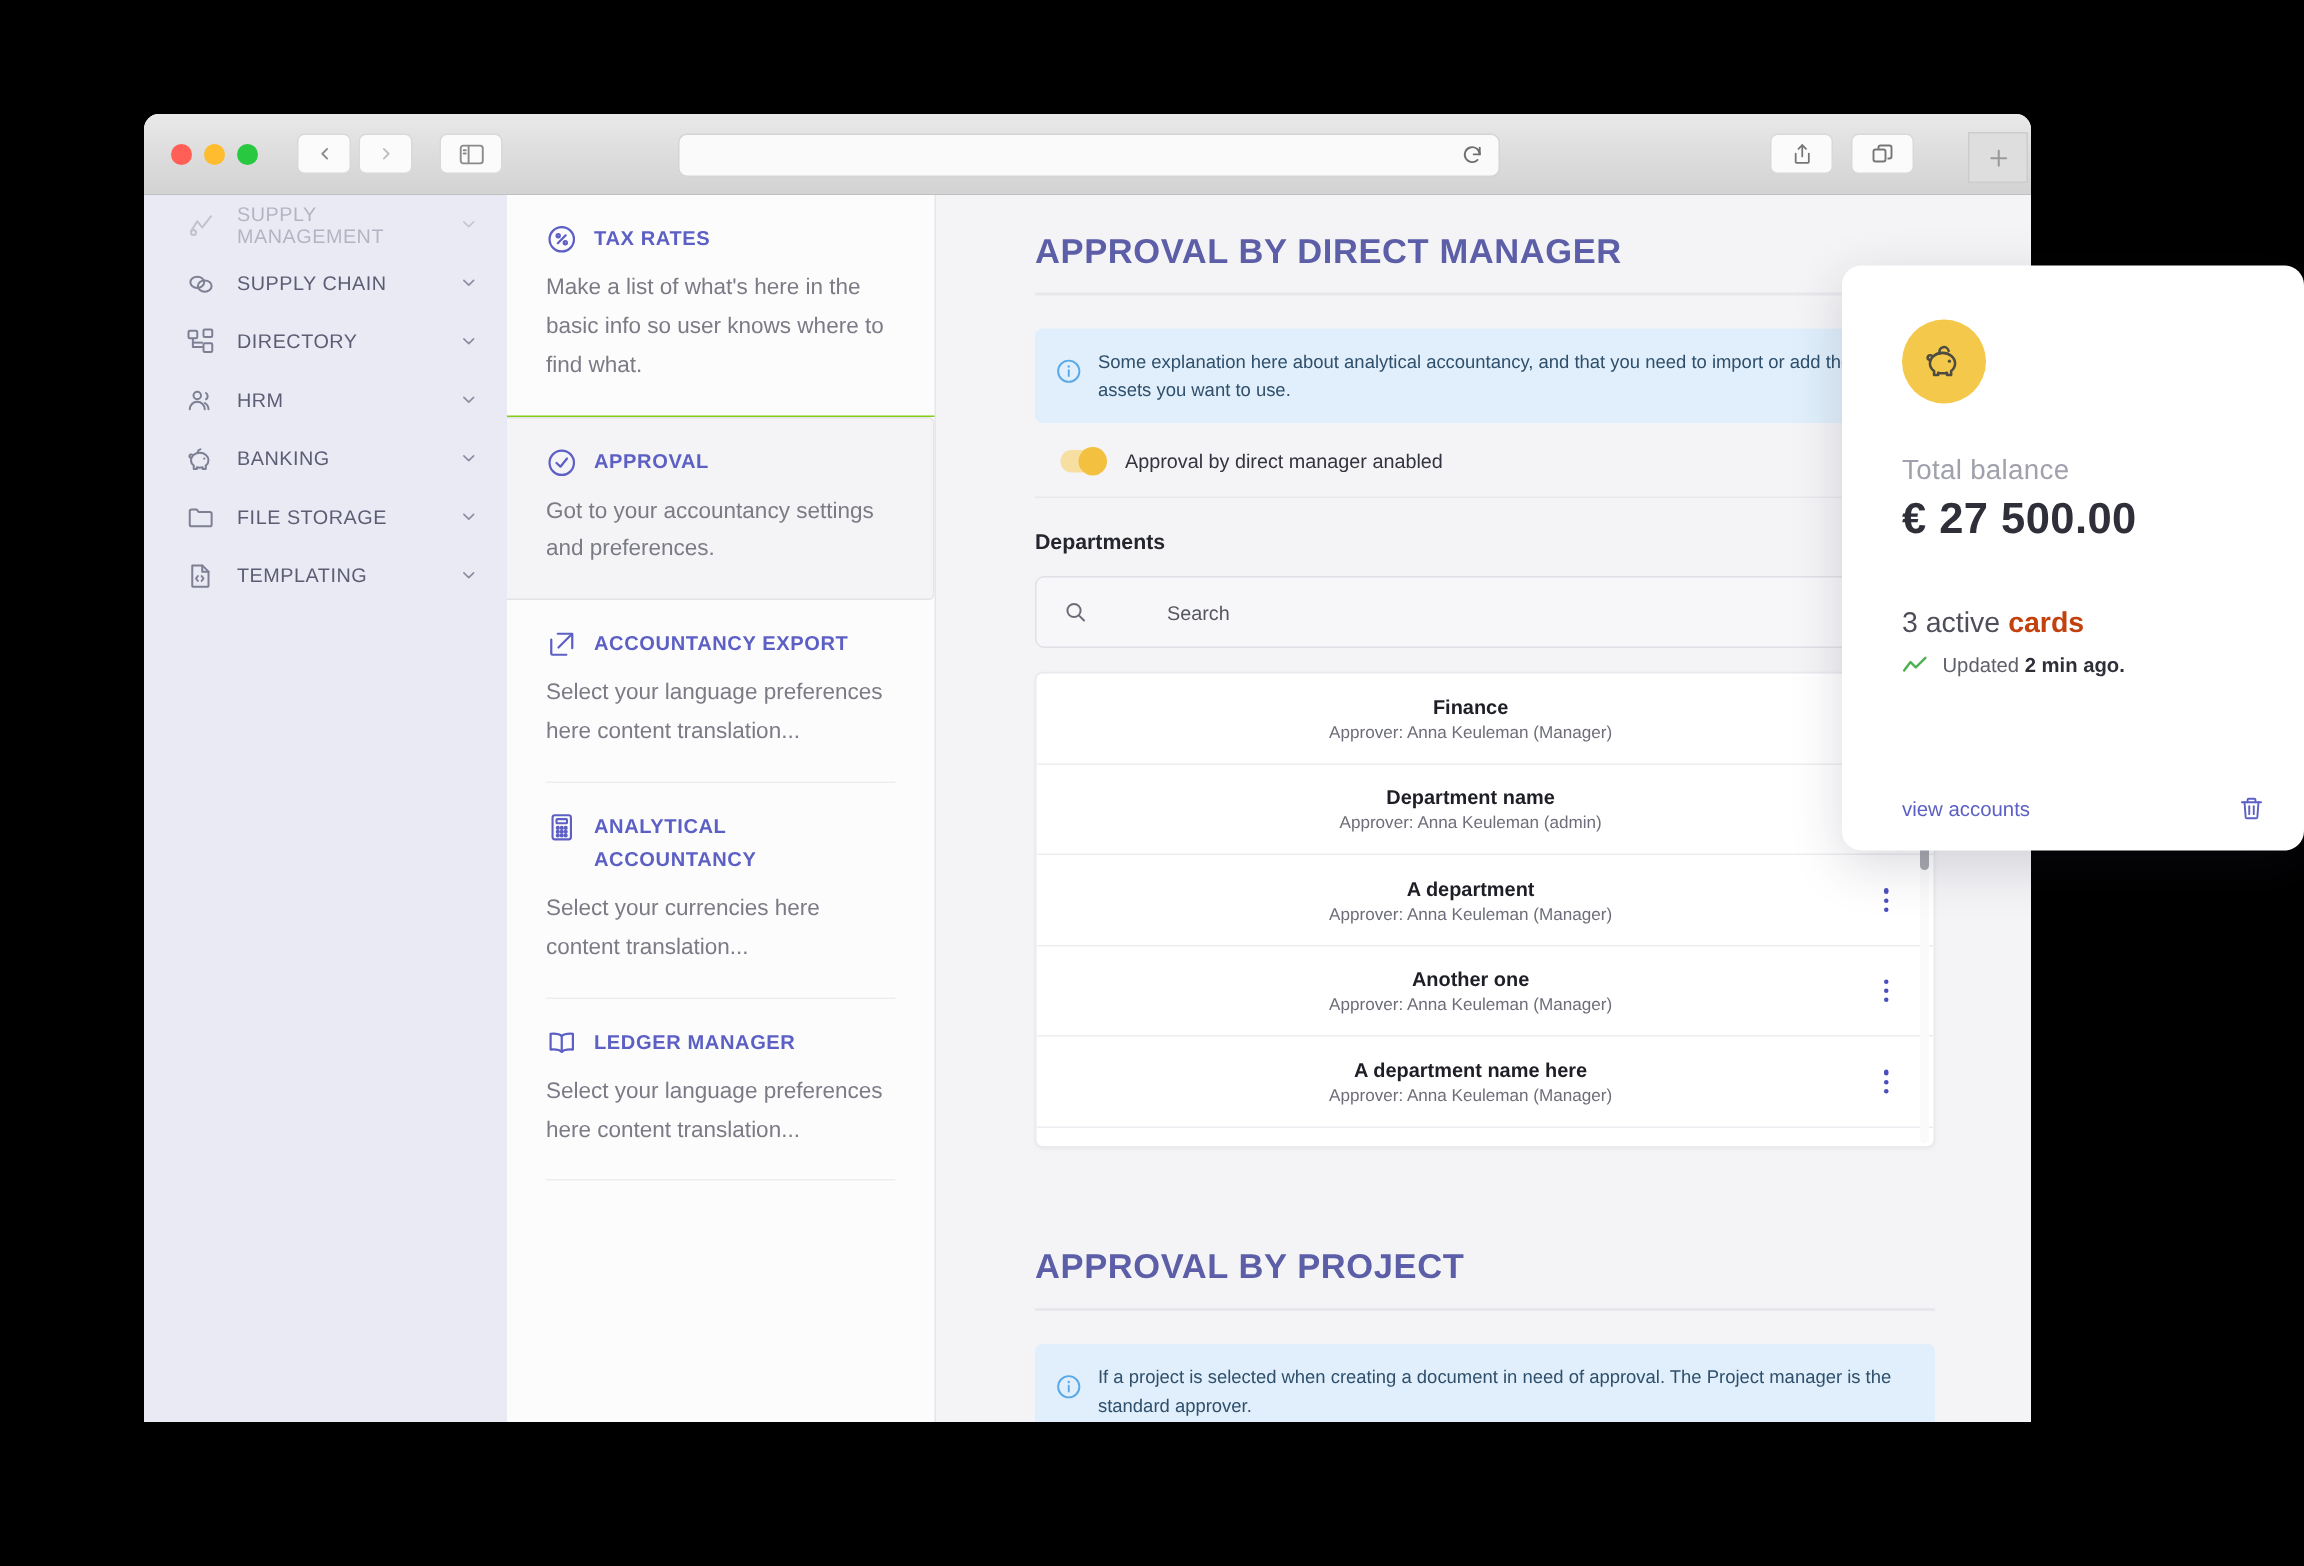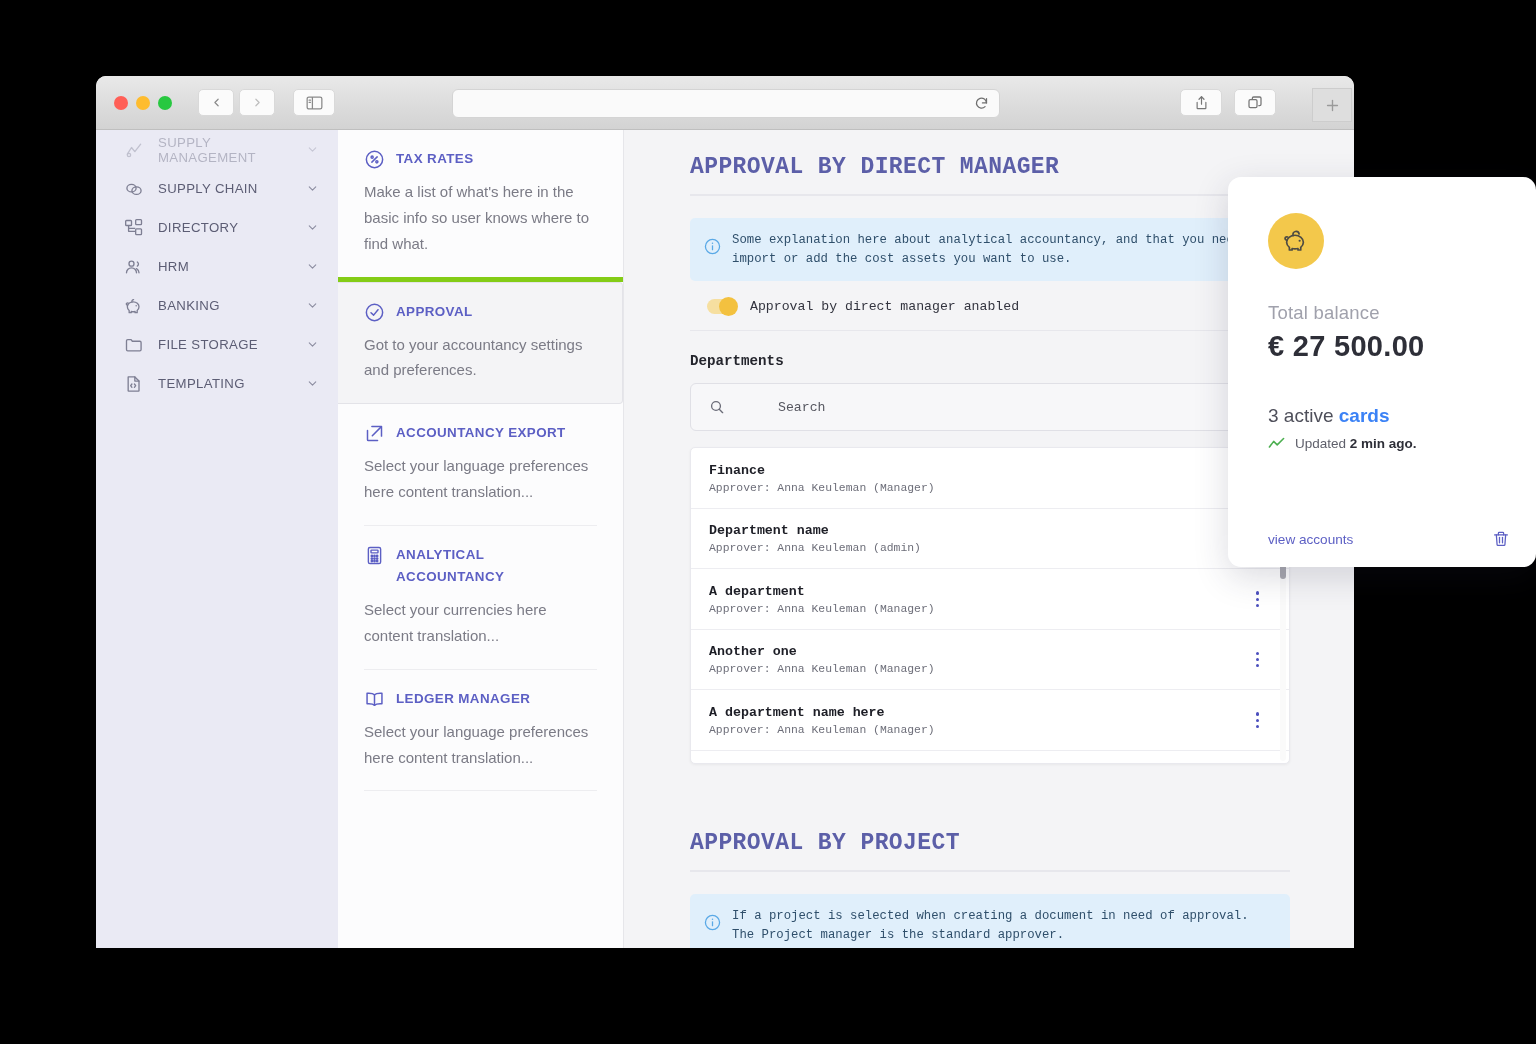--- a/index.html
+++ b/index.html
@@ -92,21 +92,21 @@
 
   
   #settings {
     width: 286px; flex: 0 0 286px;
     background: #fcfcfd;
     border-right: 1px solid #e6e6ea;
     padding: 0 0 0 0;
   }
   .scard {
     padding: 18px 26px 20px 26px;
-    border-bottom: 5px solid #84cc16;
+    border-bottom: 1px solid #84cc16;
   }
   .scard.selected {
     background: #f4f4f6;
     border: 1px solid #e3e3e8;
     border-left: none;
     border-radius: 0 4px 4px 0;
   }
   .scard.plain { border-bottom: none; }
   .scard-head {
     display: flex; align-items: flex-start; gap: 11px;
@@ -122,21 +122,20 @@
     font-size: 15px; color: #7b7b86;
     line-height: 1.72;
   }
   .divline { height:1px; background:#ededf0; margin: 0 26px; }
 
   
   #main {
     flex: 1; background: #f4f4f6;
     padding: 24px 64px 0 66px;
     overflow: hidden;
-    font-family: Liberation Mono, monospace;
   }
   .sec-title {
     font-size: 23px; font-weight: 700;
     color: #5c5fa8; letter-spacing: .4px;
     padding-bottom: 14px;
   }
   .sec-rule { height: 2px; background: #e7e7ec; margin-bottom: 22px; }
 
   .infobox {
     background: #e0effb;
@@ -183,21 +182,21 @@
     position: relative;
     overflow: hidden;
   }
   .dept-row {
     display: flex; align-items: center;
     height: 60.5px;
     padding: 0 26px 0 18px;
     border-bottom: 1px solid #ededf1;
   }
   .dept-row:last-child { border-bottom: none; }
-  .dept-main { flex: 1; }
+  .dept-main { flex: 1; text-align: center; }
   .dept-name { font-size: 13.3px; font-weight: 700; color: #1d1e26; margin-bottom: 4px; }
   .dept-sub { font-size: 11.4px; color: #6d6e79; }
   .kebab { display: flex; flex-direction: column; gap: 3px; padding: 4px; }
   .kebab i { width: 3.2px; height: 3.2px; border-radius: 50%; background: #4b4fbe; display:block; }
 
   .dl-track {
     position: absolute; right: 3px; top: 4px;
     width: 6px; height: 309px;
     background: #fafafa; border-radius: 3px;
   }
@@ -220,21 +219,21 @@
     padding: 36px 40px 0 40px;
   }
   .piggy-circle {
     width: 56px; height: 56px; border-radius: 50%;
     background: #f4c council; background: #f3c84b;
     display: flex; align-items: center; justify-content: center;
   }
   .bal-label { font-size: 18.5px; color: #a0a1ac; margin-top: 33px; letter-spacing: .2px; }
   .bal-amount { font-size: 29px; color: #2e2f38; font-weight: 700; margin-top: 6px; letter-spacing: .3px; }
   .cards-line { font-size: 19px; color: #4e4f5a; margin-top: 42px; }
-  .cards-line b { color: #3b82f6; font-weight: 700; }
+  .cards-line b { color: #c2410c; font-weight: 700; }
   .upd-line { display: flex; align-items: center; gap: 10px; margin-top: 9px; }
   .trend-ico { width: 17px; height: 13px; color: #4caf50; }
   .upd-text { font-size: 13.5px; color: #5f606b; }
   .upd-text b { color: #2e2f38; font-weight: 700; }
   .bal-foot {
     position: absolute; left: 40px; right: 26px; bottom: 18px;
     display: flex; align-items: center; justify-content: space-between;
   }
   .view-acc { font-size: 13.6px; color: #5c5fc4; }
   .trash-ico { width: 18px; height: 20px; color: #5c5fc4; }

